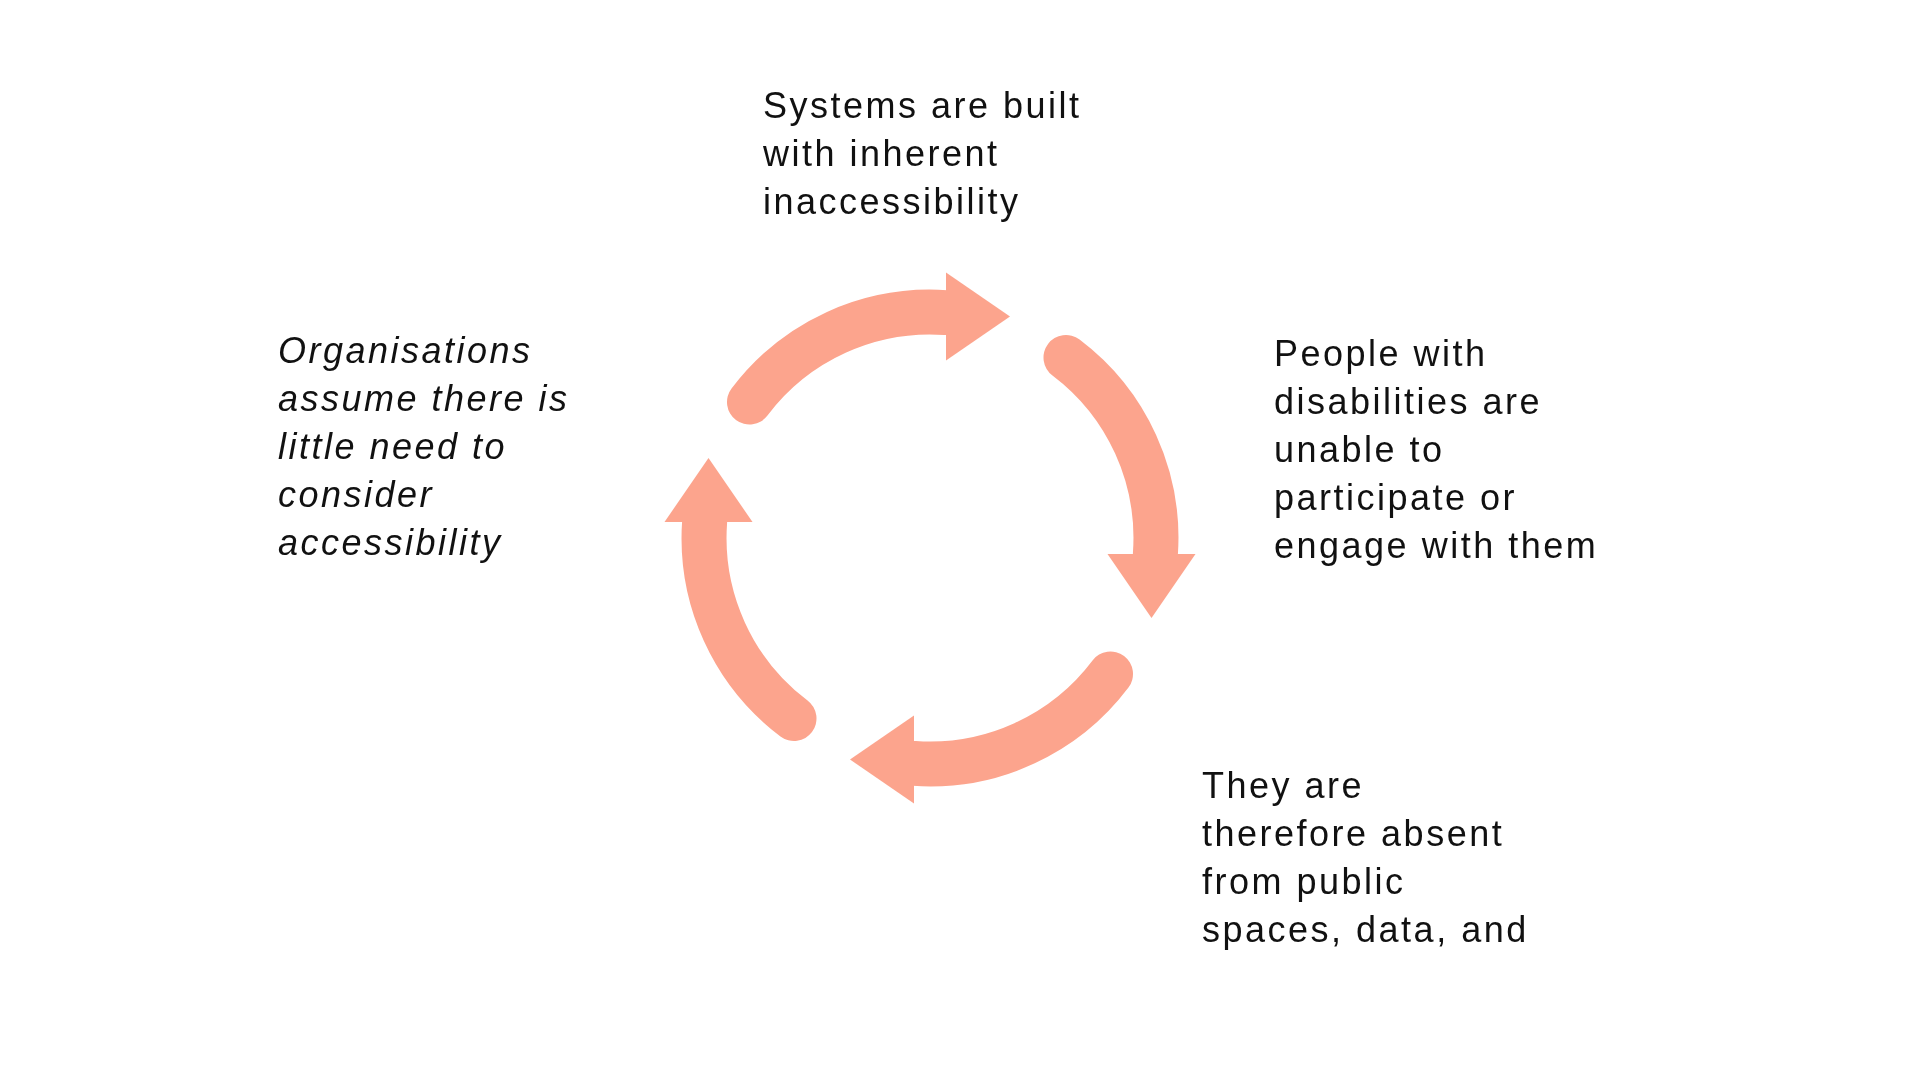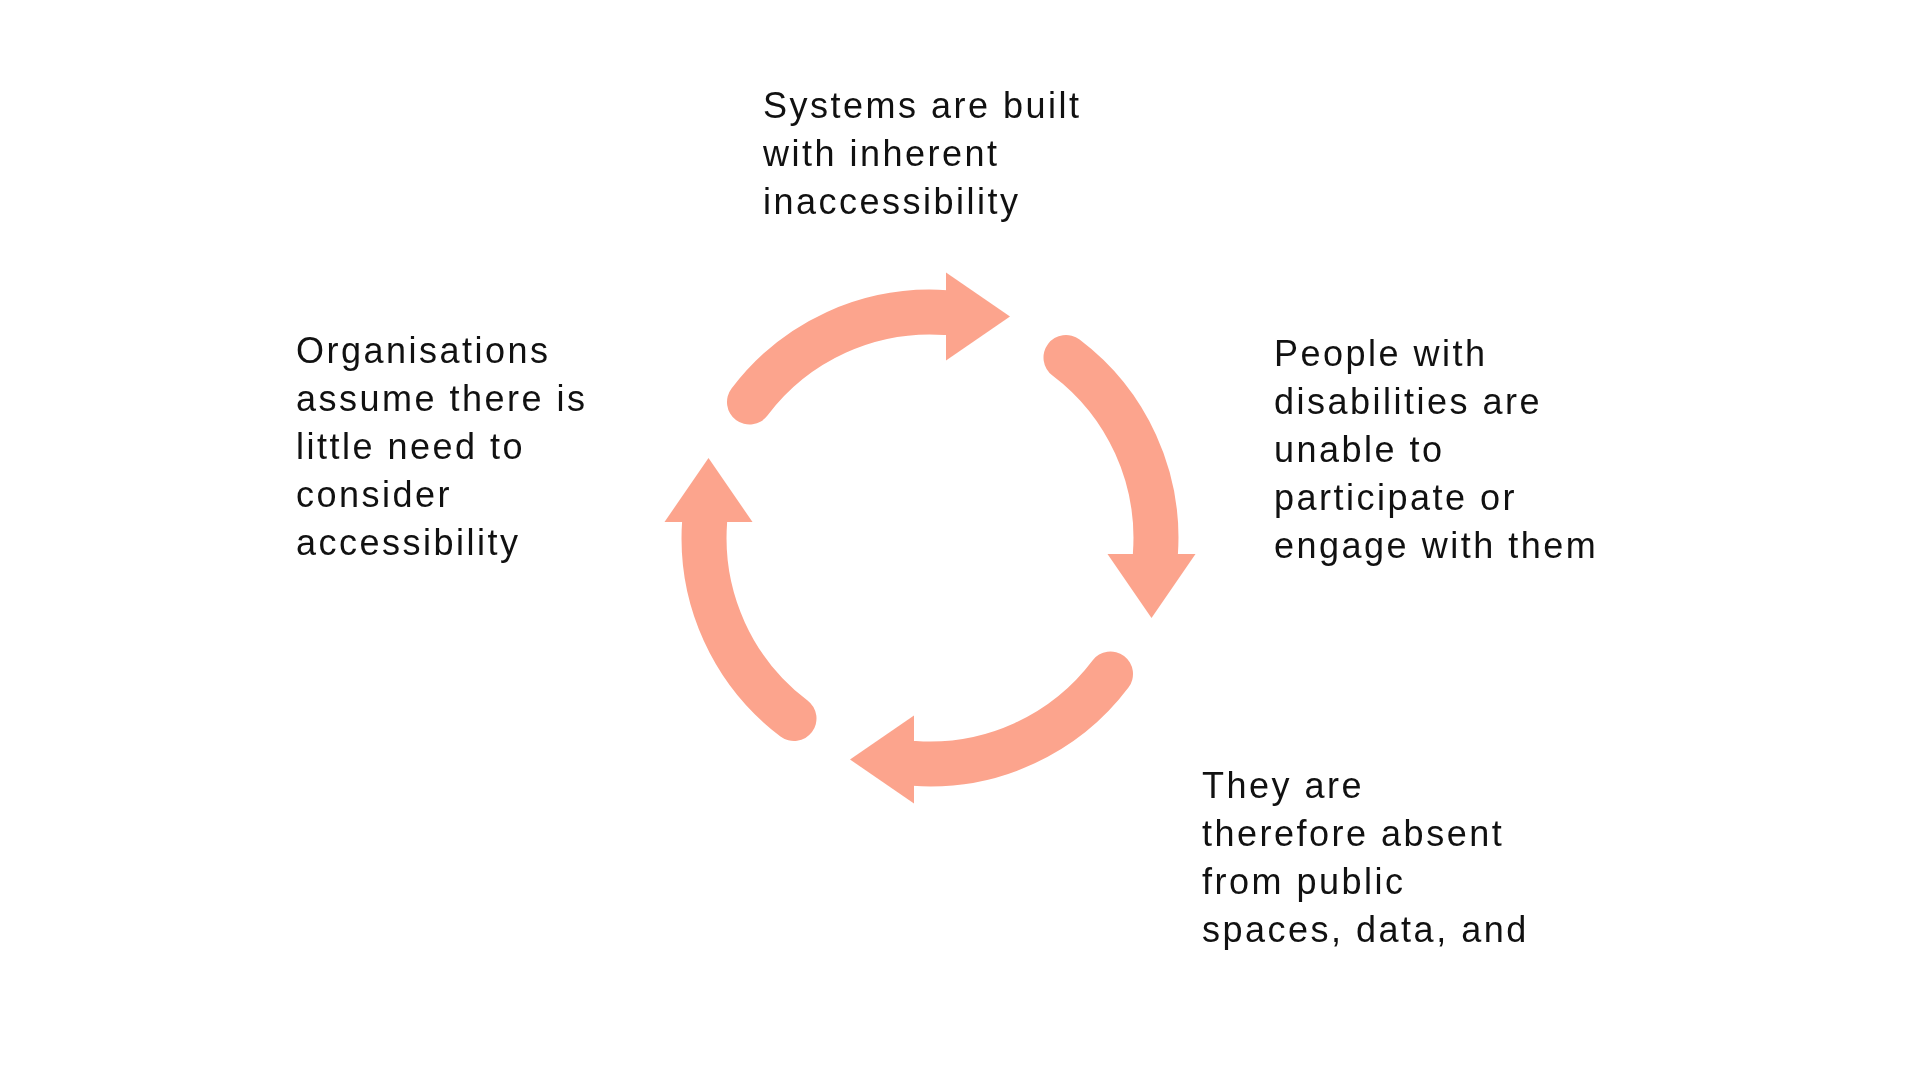--- a/index.html
+++ b/index.html
@@ -34,21 +34,21 @@
     font-size: 36px;
     line-height: 48px;
     letter-spacing: 2.5px;
     color: var(--text-color, #111111);
     white-space: pre-line;
   }
   .step-top          { left: 763px;  top: 82px;  }
   .step-right        { left: 1274px; top: 330px; }
   .step-bottom-right { left: 1202px; top: 762px; }
   .step-bottom-left  { left: 389px;  top: 753px; }
-  .step-left         { left: 296px;  top: 327px; }
+  .step-left         { left: 278px;  top: 327px; font-style: italic; }
 </style>
 </head>
 <body>
 
 <div class="canvas">
 
   <svg class="arrows-svg" width="1920" height="1080" viewBox="0 0 1920 1080" aria-hidden="true">
     <g>
       <path class="arrow-arc" d="M 749.5 402 A 226 226 0 0 1 945.8 312.6"></path>
       <polygon class="arrow-head" points="946,272.5 946,360.5 1010,316.5"></polygon>

